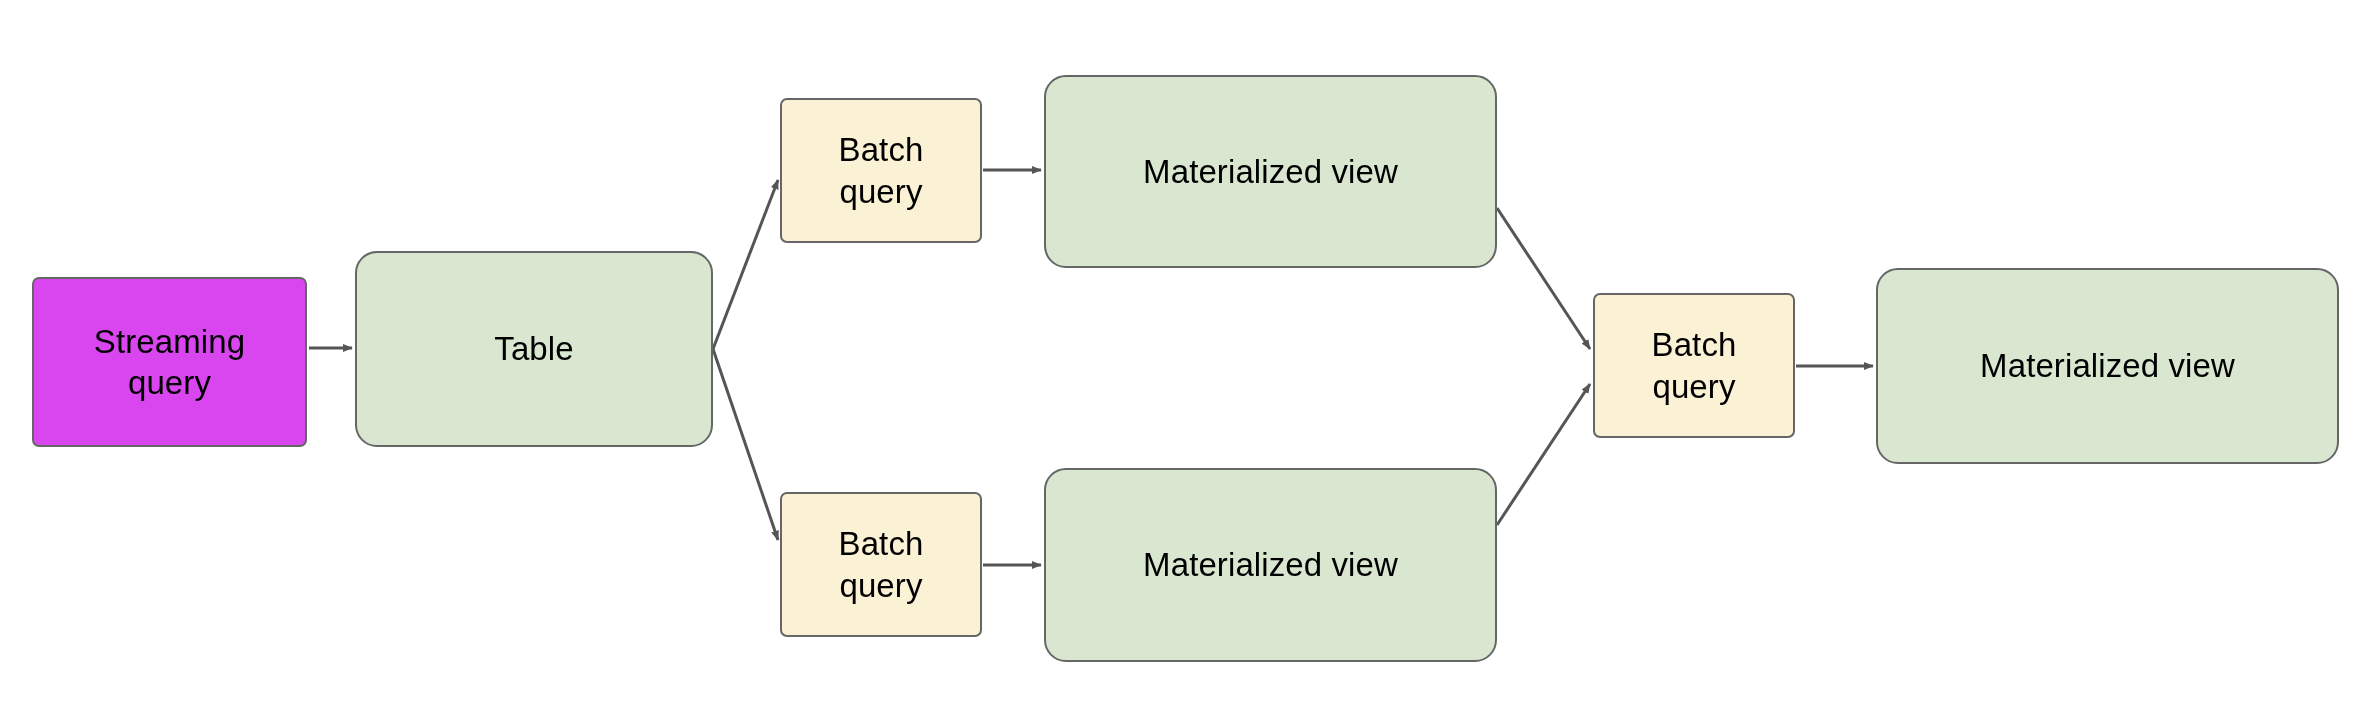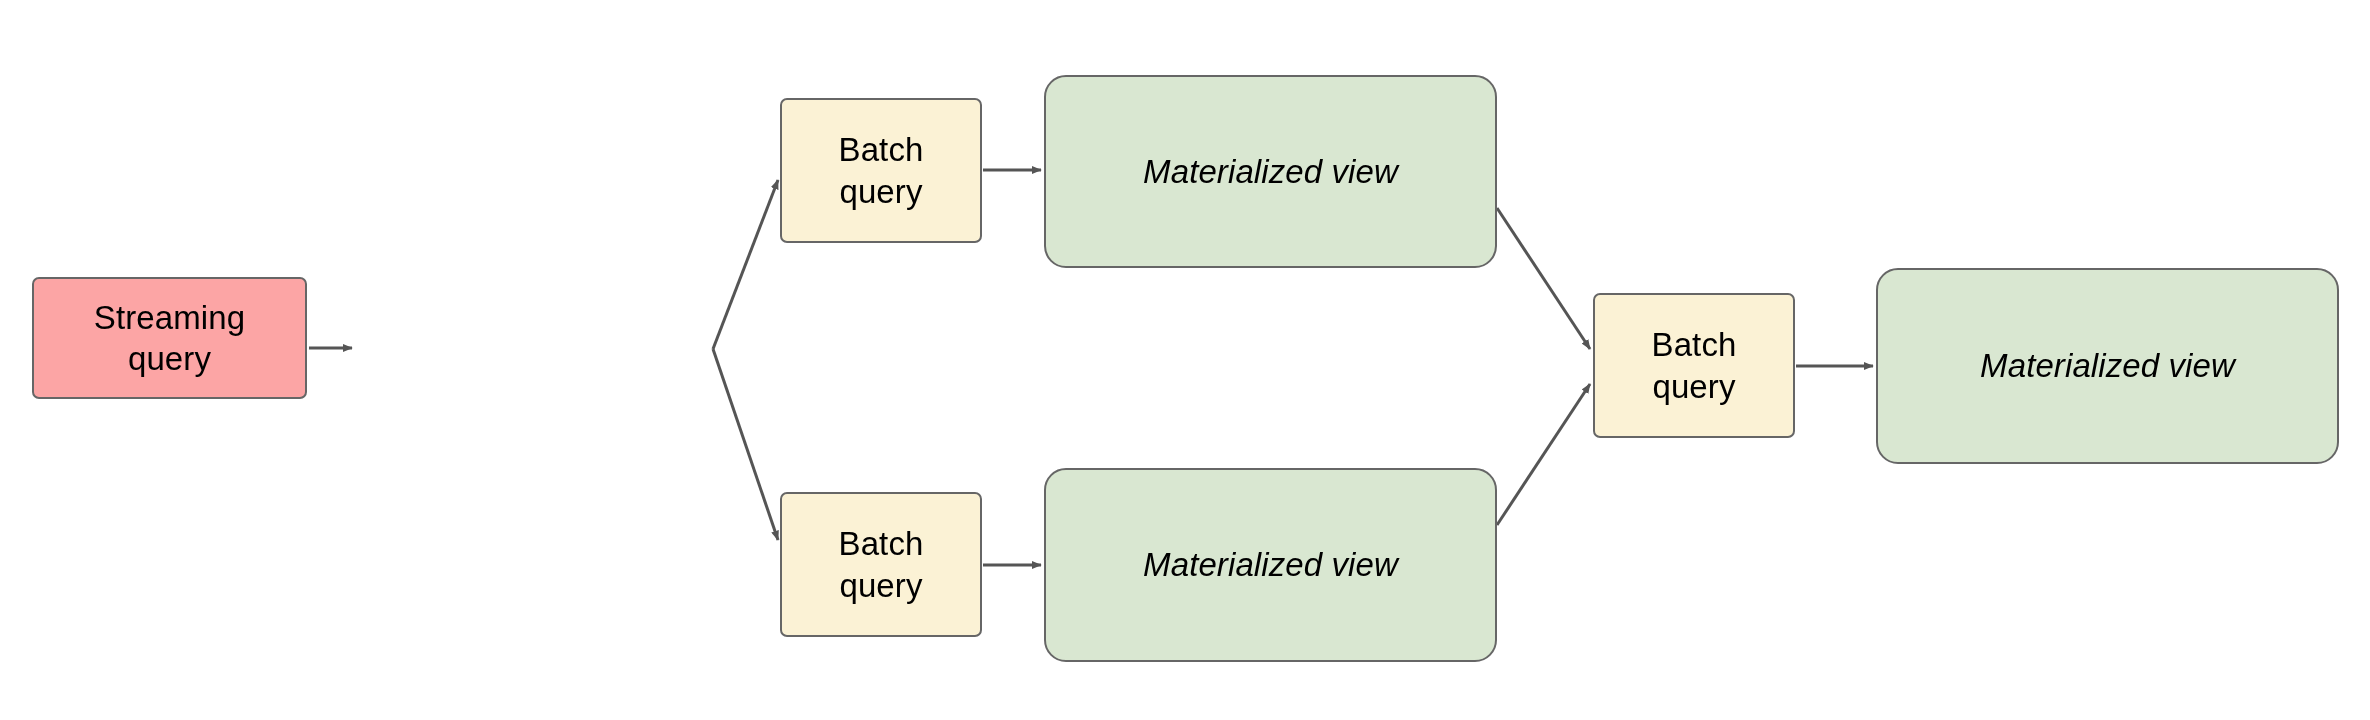--- a/index.html
+++ b/index.html
@@ -40,21 +40,20 @@
   }
   .node-process {
     background: #fbf2d5;
     border: 2px solid #666666;
     border-radius: 7px;
   }
   .node-store {
     background: #d9e7d1;
     border: 2px solid #666666;
     border-radius: 22px;
-    font-style: italic;
   }
 </style>
 </head>
 <body>
 
 <div id="canvas" style="background: rgb(255, 255, 255);">
 
   <svg id="edges" viewBox="0 0 2370 720" width="2370" height="720" xmlns="http://www.w3.org/2000/svg">
     <defs>
       <marker id="arrowhead" markerWidth="10" markerHeight="8" refX="9.2" refY="4" orient="auto" markerUnits="userSpaceOnUse">
@@ -74,23 +73,24 @@
       <line x1="983" y1="565" x2="1041" y2="565" marker-end="url(#arrowhead)"></line>
 
       <line x1="1497" y1="208" x2="1590" y2="349" marker-end="url(#arrowhead)"></line>
 
       <line x1="1497" y1="525" x2="1590" y2="384" marker-end="url(#arrowhead)"></line>
 
       <line x1="1796" y1="366" x2="1873" y2="366" marker-end="url(#arrowhead)"></line>
     </g>
   </svg>
 
-  <div class="node node-process" style="left: 32px; top: 277px; width: 275px; height: 122px; background: #fca5a5; border-color: rgb(102, 102, 102); color: rgb(0, 0, 0);">Streaming
+  <div class="node node-process" style="left: 32px; top: 277px; width: 275px; height: 170px; background: #d946ef; border-color: rgb(102, 102, 102); color: rgb(0, 0, 0);">Streaming
 query</div>
 
+  <div class="node node-store" style="left: 355px; top: 251px; width: 358px; height: 196px; background: rgb(217, 231, 209); border-color: rgb(102, 102, 102); color: rgb(0, 0, 0);">Table</div>
 
   <div class="node node-process" style="left: 780px; top: 98px; width: 202px; height: 145px; background: rgb(251, 242, 213); border-color: rgb(102, 102, 102); color: rgb(0, 0, 0);">Batch
 query</div>
 
   <div class="node node-store" style="left: 1044px; top: 75px; width: 453px; height: 193px; background: rgb(217, 231, 209); border-color: rgb(102, 102, 102); color: rgb(0, 0, 0);">Materialized view</div>
 
   <div class="node node-process" style="left: 780px; top: 492px; width: 202px; height: 145px; background: rgb(251, 242, 213); border-color: rgb(102, 102, 102); color: rgb(0, 0, 0);">Batch
 query</div>
 
   <div class="node node-store" style="left: 1044px; top: 468px; width: 453px; height: 194px; background: rgb(217, 231, 209); border-color: rgb(102, 102, 102); color: rgb(0, 0, 0);">Materialized view</div>

